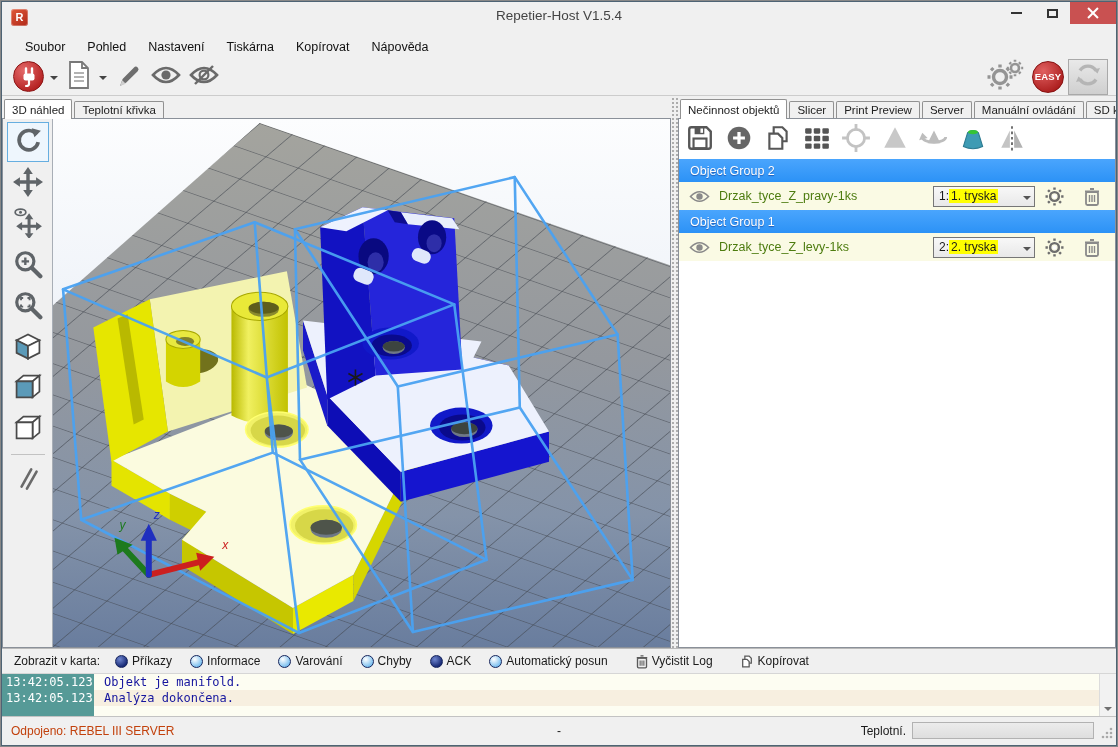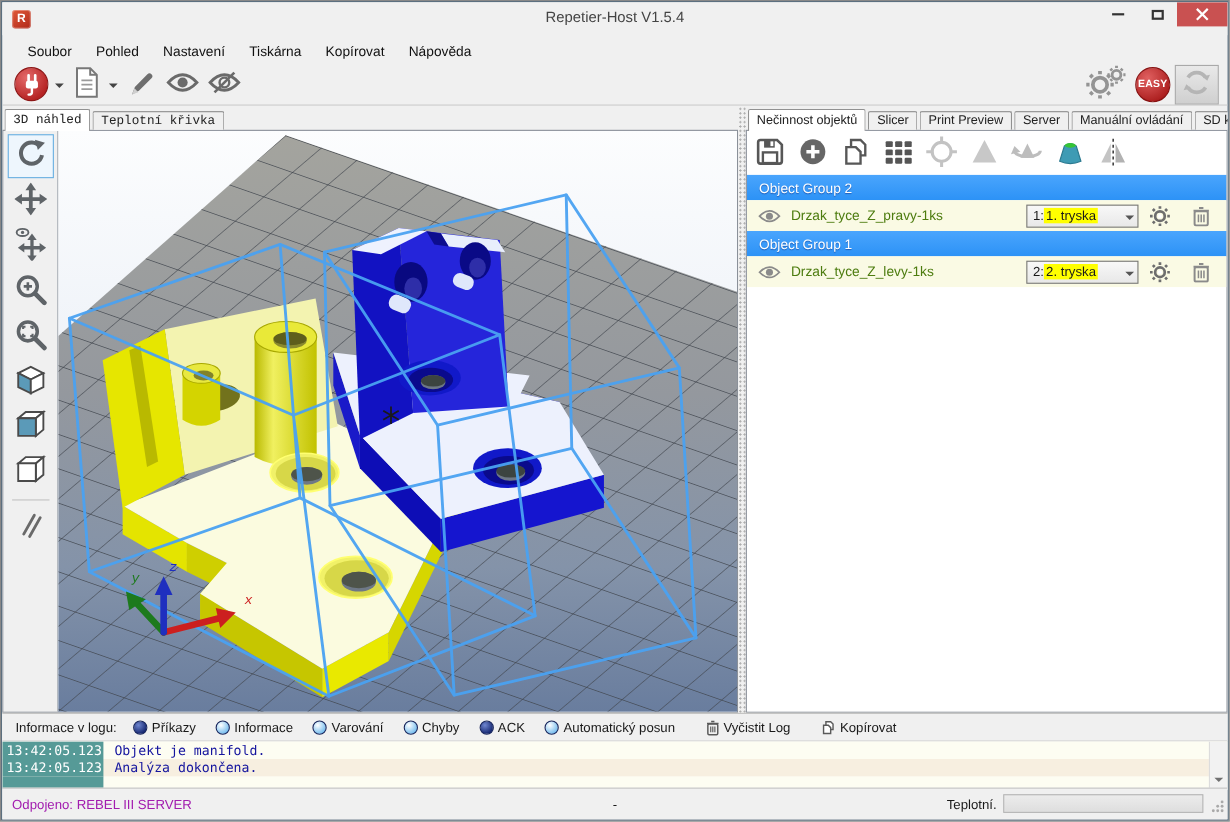--- a/index.html
+++ b/index.html
@@ -31,21 +31,21 @@
   .toolbar { position:absolute; top:56px; left:0; right:0; height:38px; border-bottom:1px solid #cccccc; display:flex; align-items:center; padding:0 8px; }
   .tb-btn { display:flex; align-items:center; justify-content:center; height:34px; padding:0 3px; }
   .connect-circle { width:31px; height:31px; border-radius:50%; background:radial-gradient(circle at 35% 30%, #e46a6a, #b52222 75%); border:1px solid #8c1616; display:flex; align-items:center; justify-content:center; }
   .dd-arrow { width:0; height:0; border:4px solid transparent; border-top-color:#444; margin:6px 4px 0 3px; }
   .tb-right { margin-left:auto; display:flex; align-items:center; gap:4px; }
   .easy-btn { width:32px; height:32px; border-radius:50%; background:radial-gradient(circle at 35% 30%, #e06060, #ab1d1d 78%); border:1px solid #871212; color:#fff; font-size:9.5px; font-weight:bold; display:flex; align-items:center; justify-content:center; letter-spacing:.2px; }
   .estop-btn { width:40px; height:36px; border:1px solid #a9a9a9; background:linear-gradient(#e9e9e9,#cfcfcf); display:flex; align-items:center; justify-content:center; }
 
   
   .main { position:absolute; top:95px; left:0; right:0; height:551px; }
-  .left-pane { position:absolute; left:0; top:0; width:669px; height:100%;font-family:Liberation Mono, monospace; }
+  .left-pane { position:absolute; left:0; top:0; width:669px; height:100%; }
   .splitter { position:absolute; left:669px; top:0; width:7px; height:100%; background:#f0f0f0;
               background-image:radial-gradient(#adadad 1px, transparent 1.1px); background-size:4px 4px; }
   .right-pane { position:absolute; left:676px; right:0; top:0; height:100%; }
 
   .tabs { display:flex; align-items:flex-end; height:21px; padding-left:2px; position:relative; z-index:3; }
   .tab { background:#f0f0f0; border:1px solid #919191; border-bottom:none; border-radius:2px 2px 0 0;
          padding:2px 7px; font-size:11.5px; margin-right:2px; height:17px; line-height:13px; white-space:nowrap; color:#222; }
   .tab.active { background:#fff; height:20px; line-height:16px; margin-bottom:-1px; }
 
   .canvas-frame { position:absolute; left:0; right:0; top:21px; bottom:0; border:1px solid #8a9099; background:#f0f0f0; display:flex; }
@@ -86,21 +86,21 @@
   .log-row.r1 { background:#f7efe0; }
   .log-time { width:92px; background:#569a97; color:#fff; padding-left:4px; flex:none; }
   .log-msg { color:#15159e; padding-left:10px; white-space:pre; }
   .log-partial { display:flex; height:12px; background:#fdfdf2; }
   .log-partial .log-time { height:12px; }
   .log-scroll { position:absolute; right:0; top:0; bottom:0; width:17px; background:#f2f2f2; border-left:1px solid #dcdcdc; }
   .log-scroll .down { position:absolute; bottom:3px; left:4px; width:0; height:0; border:4.5px solid transparent; border-top-color:#707070; }
 
   
   .statusbar { position:absolute; bottom:0; left:0; right:0; height:29px; border-top:1px solid #c3c3c3; background:#f0f0f0; }
-  .status-left { position:absolute; left:9px; top:7px; font-size:12px; color:#a21caf; }
+  .status-left { position:absolute; left:9px; top:7px; font-size:12px; color:#c2410c; }
   .status-center { position:absolute; left:50%; top:7px; transform:translateX(-50%); font-size:12px; }
   .status-right { position:absolute; right:210px; top:7px; font-size:12px; }
   .progress { position:absolute; right:22px; top:5px; width:182px; height:17px; border:1px solid #b2b2b2; background:linear-gradient(#ececec,#dedede); }
   .grip { position:absolute; right:2px; bottom:2px; }
 </style>
 </head>
 <body>
 
 <div class="window">
 
@@ -568,21 +568,21 @@
                 <path d="M5.5 8v7M8 8v7M10.5 8v7" stroke="#8a8a8a" stroke-width="1.4"></path>
               </svg>
           </span>
         </div>
       </div>
     </div>
   </div>
 
   <div class="logsec">
     <div class="log-toolbar">
-      <span class="log-label">Informace v logu:</span>
+      <span class="log-label">Zobrazit v karta:</span>
       <span class="filter">
           <span class="fcirc dark"></span>
           <span>Příkazy</span>
         </span>
       <span class="filter">
           <span class="fcirc light"></span>
           <span>Informace</span>
         </span>
       <span class="filter">
           <span class="fcirc light"></span>

